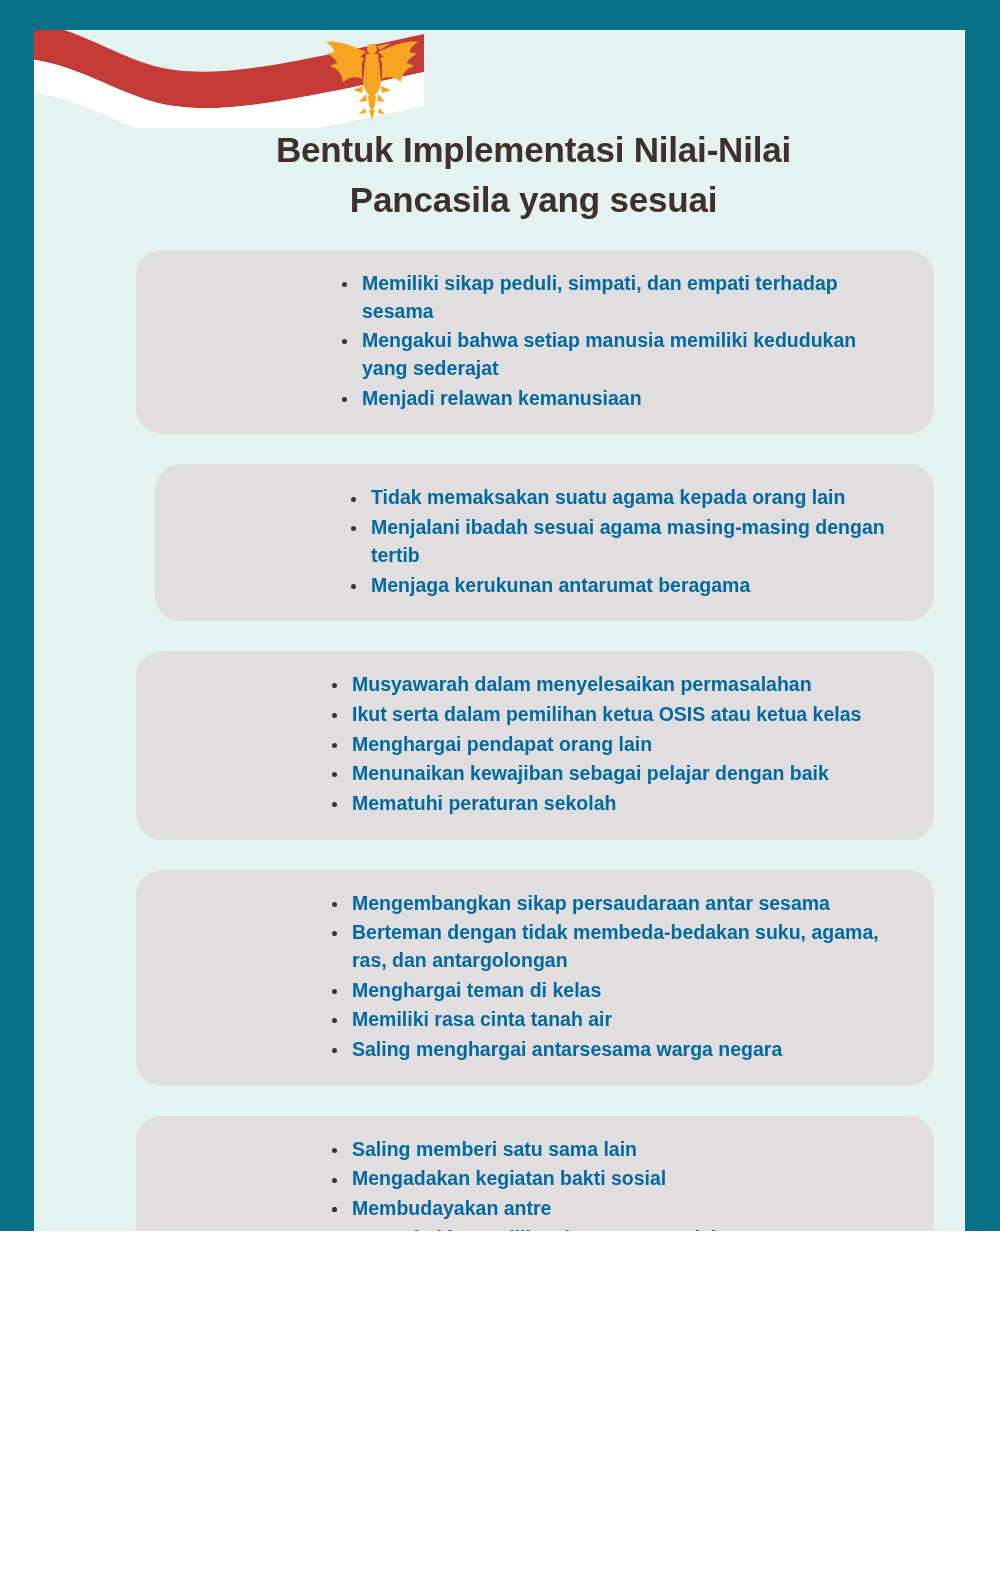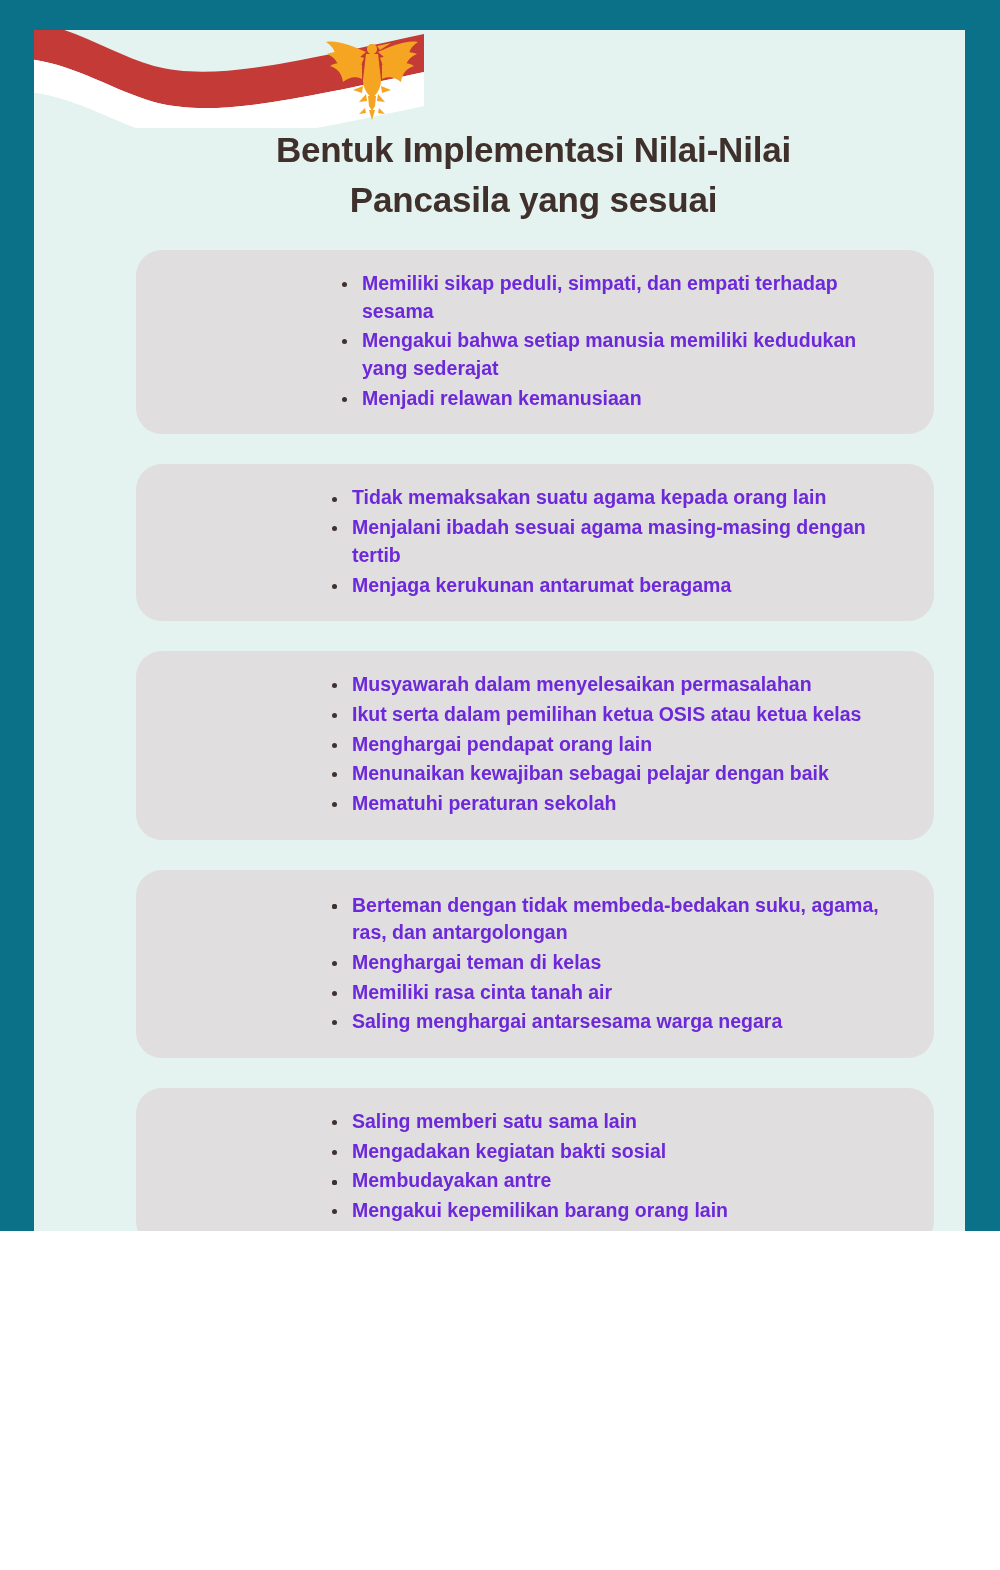--- a/index.html
+++ b/index.html
@@ -81,38 +81,38 @@
     padding: 20px 28px 20px 28px;
     box-sizing: border-box;
   }
   .card ul {
     margin: 0;
     padding: 0;
     list-style: none;
   }
   .card li {
     position: relative;
-    color: #6d28d9;
+    color: #0369a1;
     font-size: 19.5px;
     font-weight: bold;
     line-height: 1.42;
     padding-left: 26px;
     margin-bottom: 2px;
   }
   .card li .bullet {
     position: absolute;
     left: 6px;
     top: 0.62em;
     width: 5px;
     height: 5px;
     border-radius: 50%;
     background: #3f322e;
   }
   .card--1 { padding-left: 200px; }
-  .card--2 { padding-left: 190px; }
+  .card--2 { padding-left: 190px; margin-left: 19px; }
   .card--3 { padding-left: 190px; }
   .card--4 { padding-left: 190px; }
   .card--5 { padding-left: 190px; }
 
   
   .symbols {
     position: absolute;
     left: 34px;
     top: 1235px;
     width: 931px;
@@ -249,21 +249,21 @@
           <li><span class="bullet"></span><span>Musyawarah dalam menyelesaikan permasalahan</span></li>
           <li><span class="bullet"></span><span>Ikut serta dalam pemilihan ketua OSIS atau ketua kelas</span></li>
           <li><span class="bullet"></span><span>Menghargai pendapat orang lain</span></li>
           <li><span class="bullet"></span><span>Menunaikan kewajiban sebagai pelajar dengan baik</span></li>
           <li><span class="bullet"></span><span>Mematuhi peraturan sekolah</span></li>
         </ul>
       </div>
 
       <div class="card card--4">
         <ul>
-          <li><span class="bullet"></span></li>
+          <li><span class="bullet"></span><span>Mengembangkan sikap persaudaraan antar sesama</span></li>
           <li><span class="bullet"></span><span>Berteman dengan tidak membeda-bedakan suku, agama, ras, dan antargolongan</span></li>
           <li><span class="bullet"></span><span>Menghargai teman di kelas</span></li>
           <li><span class="bullet"></span><span>Memiliki rasa cinta tanah air</span></li>
           <li><span class="bullet"></span><span>Saling menghargai antarsesama warga negara</span></li>
         </ul>
       </div>
 
       <div class="card card--5">
         <ul>
           <li><span class="bullet"></span><span>Saling memberi satu sama lain</span></li>

